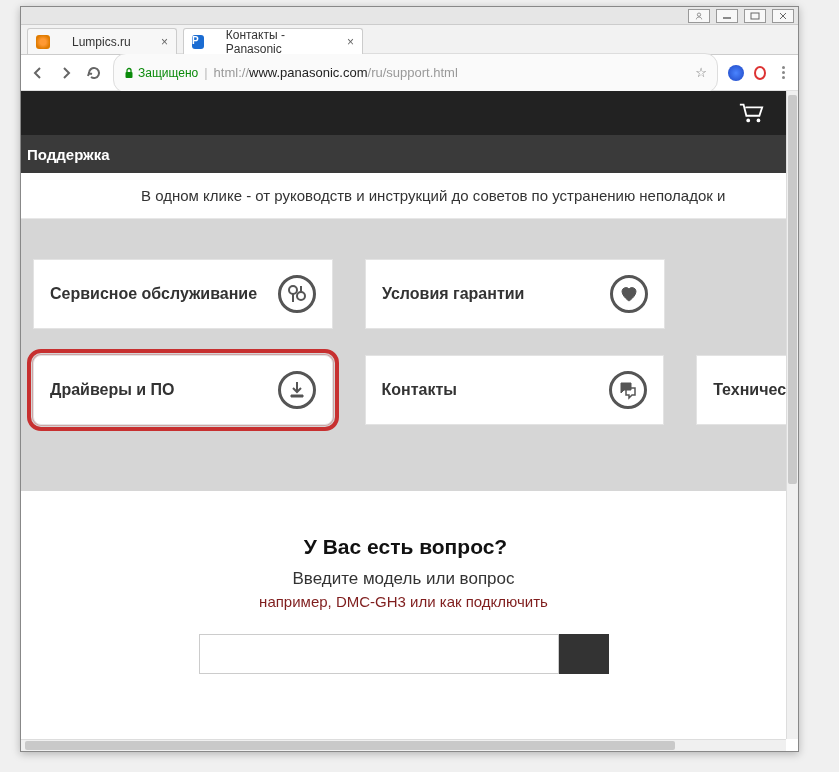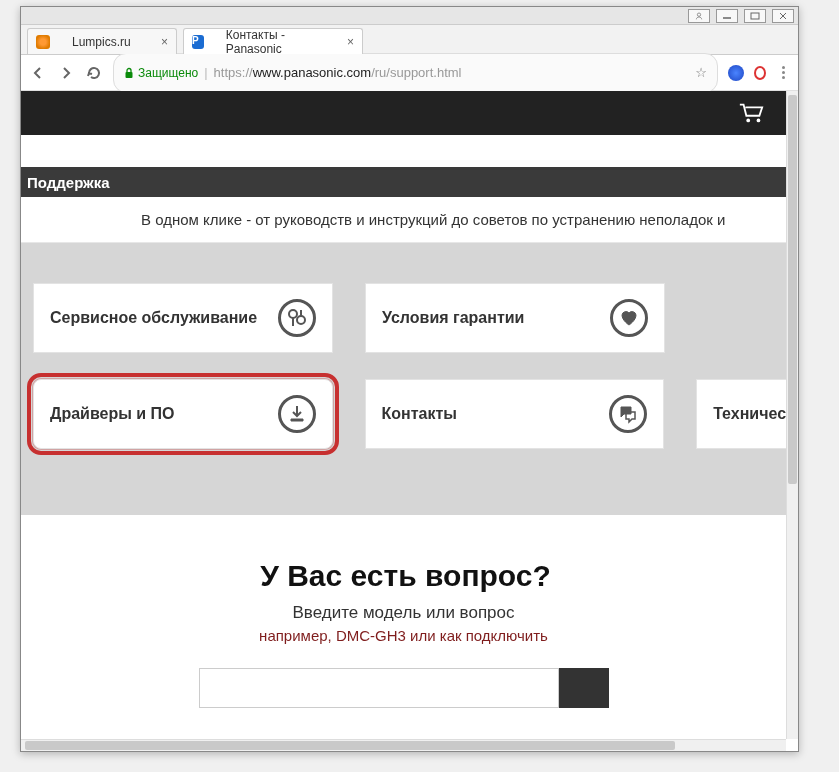--- a/index.html
+++ b/index.html
@@ -139,28 +139,27 @@
 
   
   .pano-top {
     height: 44px;
     background: #222;
     display:flex; justify-content:flex-end; align-items:center;
     padding-right: 22px;
   }
   .cart-svg { width: 26px; height: 22px; fill:#fff; }
   .pano-sub {
-    height: 30px;
+    height: 38px;
     background: #3a3a3a;
     color: #fff;
     font-weight: bold;
     font-size: 15px;
     display:flex; align-items:center;
     padding-left: 6px;
-    margin-top: 32px;
   }
   .intro {
     padding: 14px 0 14px 120px;
     font-size: 15px;
     color: #333;
     white-space: nowrap;
     border-bottom: 1px solid #e7e7e7;
   }
   
   .grid-wrap {
@@ -193,21 +192,21 @@
     outline-offset: 2px;
     border-radius: 8px;
     box-shadow: 0 0 0 1px rgba(199,48,48,0.3);
   }
 
   
   .question {
     padding: 44px 0 0 0;
     text-align:center;
   }
-  .question h2 { margin: 0 0 10px 4px; font-size: 30px; font-weight: 800; color:#111; }
+  .question h2 { margin: 0 0 10px 4px; font-size: 21px; font-weight: 800; color:#111; }
   .question .sub1 { margin: 4px 0; font-size: 17px; color:#333; }
   .question .sub2 { margin: 4px 0 24px 0; font-size: 15px; color:#7f1d1d; }
   .searchbar {
     display:flex; justify-content:center; gap:0;
   }
   .searchbar .field {
     width: 360px; height: 40px; border:1px solid #ccc; background:#fff;
   }
   .searchbar .btn {
     width: 50px; height: 40px; background:#333;
@@ -275,21 +274,21 @@
     <div class="addr-box">
       <span class="secure">
         <svg class="lock-svg" viewBox="0 0 10 12">
             <rect x="1.5" y="5" width="7" height="6" rx="1" fill="#0a8a0a"></rect>
             <path d="M3 5V3.5a2 2 0 0 1 4 0V5" fill="none" stroke="#0a8a0a" stroke-width="1.3"></path>
           </svg>
         <span>Защищено</span>
       </span>
       <span style="color:#bbb">|</span>
       <span class="url">
-        <span class="proto">https://</span><span class="host">www.panasonic.com</span><span class="path">/ru/support.html</span>
+        <span class="proto">html://</span><span class="host">www.panasonic.com</span><span class="path">/ru/support.html</span>
       </span>
       <span class="addr-star">☆</span>
     </div>
     <div class="ext-ico globe"></div>
     <div class="opera"></div>
     <div class="dots">
         <span></span>
         <span></span>
         <span></span>
       </div>

